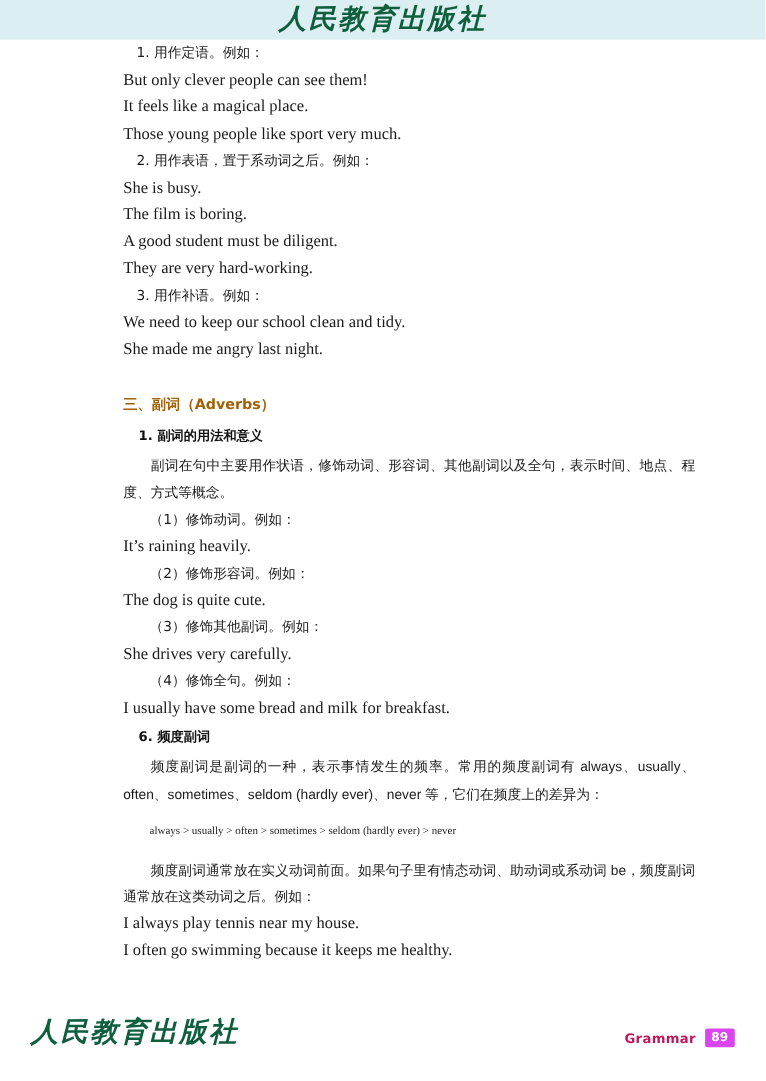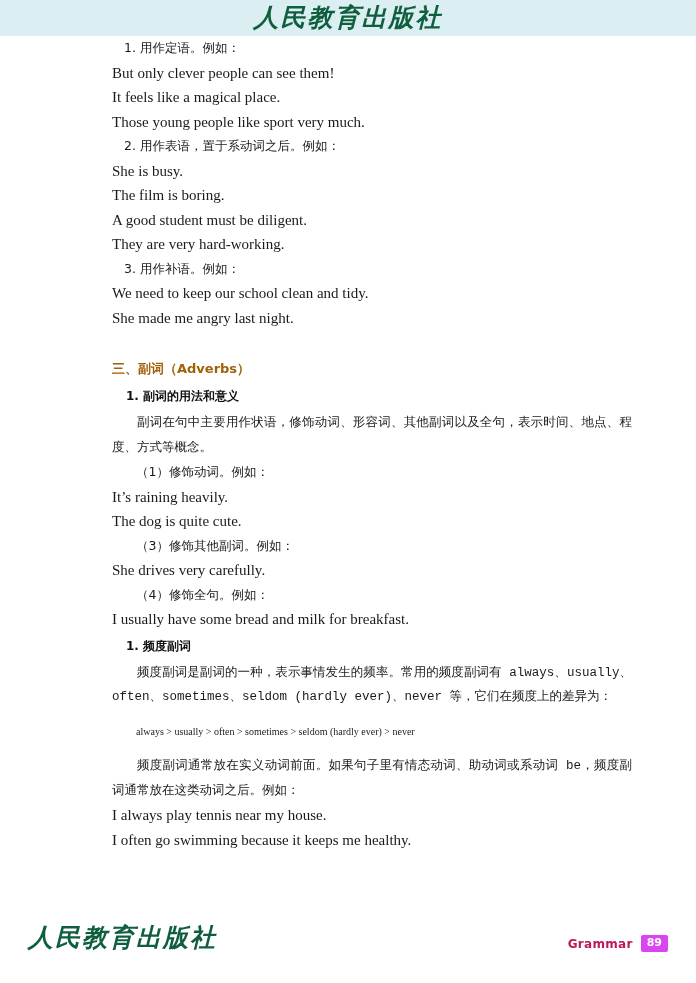--- a/index.html
+++ b/index.html
@@ -86,21 +86,21 @@
   .sub-head {
     font-family: "DejaVu Sans", sans-serif;
     font-weight: bold;
     font-size: 12px;
     line-height: 25px;
     color: #111;
     margin: 2px;
     padding-left: 12px;
   }
   .para {
-    font-family: Liberation Mono, monospace;
+    font-family: Liberation Sans, sans-serif;
     font-size: 12.5px;
     line-height: 24.5px;
     margin: 0;
     text-align: justify;
   }
   .para-indent { text-indent: 25px; }
 
   .gap-lg { height: 26px; }
 
   .formula {
@@ -180,27 +180,28 @@
   <p class="line en indent-en">She made me angry last night.</p>
 
   <div class="gap-lg"></div>
 
   <p class="sec-head">三、副词（Adverbs）</p>
   <p class="sub-head">1. 副词的用法和意义</p>
   <p class="para para-indent">副词在句中主要用作状语，修饰动词、形容词、其他副词以及全句，表示时间、地点、程度、方式等概念。</p>
 
   <p class="line cn indent2">（1）修饰动词。例如：</p>
   <p class="line en indent-en">It’s raining heavily.</p>
+  <p class="line cn indent2">（2）修饰形容词。例如：</p>
   <p class="line en indent-en">The dog is quite cute.</p>
   <p class="line cn indent2">（3）修饰其他副词。例如：</p>
   <p class="line en indent-en">She drives very carefully.</p>
   <p class="line cn indent2">（4）修饰全句。例如：</p>
   <p class="line en indent-en">I usually have some bread and milk for breakfast.</p>
 
-  <p class="sub-head">1. 频度副词</p>
+  <p class="sub-head">6. 频度副词</p>
   <p class="para para-indent">频度副词是副词的一种，表示事情发生的频率。常用的频度副词有 always、usually、often、sometimes、seldom (hardly ever)、never 等，它们在频度上的差异为：</p>
   <p class="formula">always &gt; usually &gt; often &gt; sometimes &gt; seldom (hardly ever) &gt; never</p>
   <p class="para para-indent">频度副词通常放在实义动词前面。如果句子里有情态动词、助动词或系动词 be，频度副词通常放在这类动词之后。例如：</p>
 
   <p class="line en indent-en">I always play tennis near my house.</p>
   <p class="line en indent-en">I often go swimming because it keeps me healthy.</p>
 
 </div>
 
 <div class="footer">

